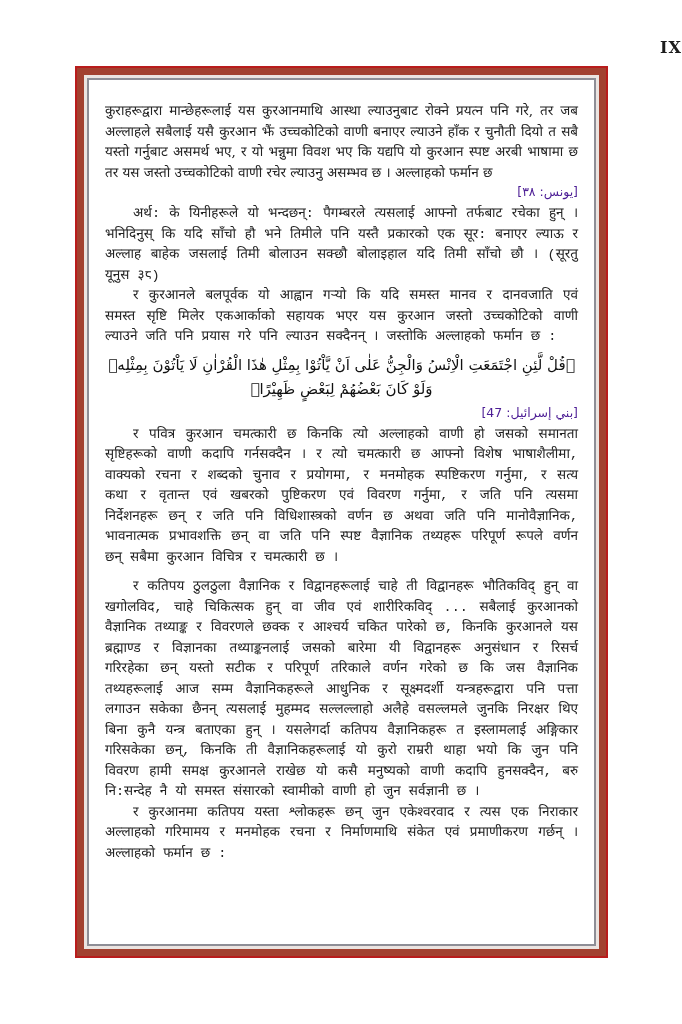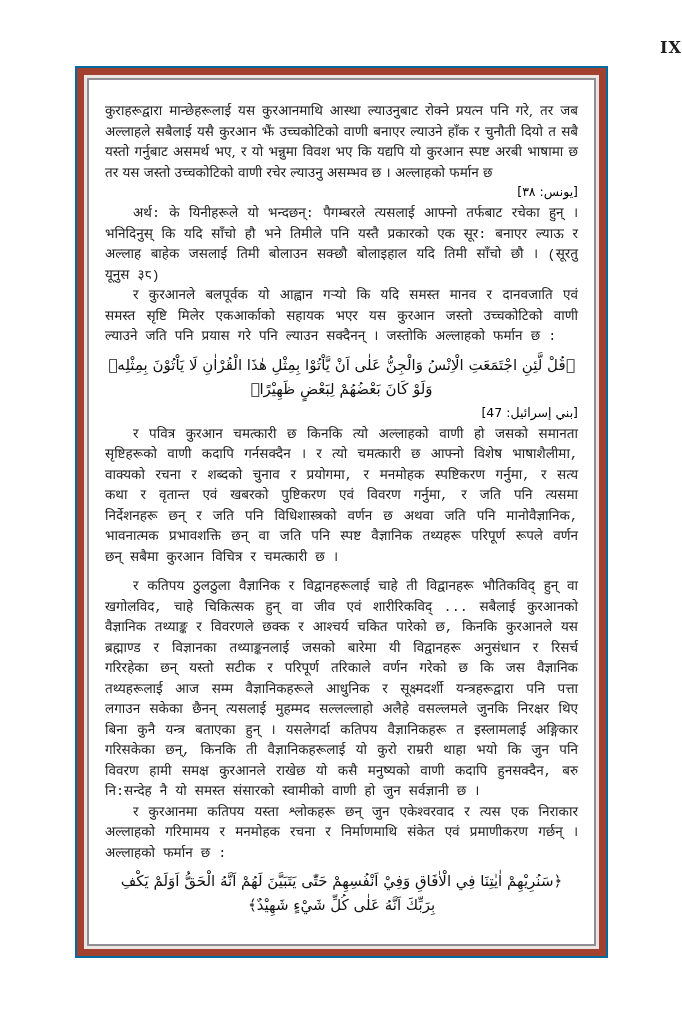--- a/index.html
+++ b/index.html
@@ -30,21 +30,21 @@
     font-family: "DejaVu Serif", "Liberation Serif", serif;
   }
   
   .frame {
     position: absolute;
     left: 75px;
     top: 66px;
     width: 533px;
     height: 892px;
     box-sizing: border-box;
-    border: 2px solid #0369a1;
+    border: 2px solid #b91c1c;
   }
   .frame-band {
     width: 100%; height: 100%;
     box-sizing: border-box;
     border: 7px solid #a24130;
   }
   .frame-light {
     width: 100%; height: 100%;
     box-sizing: border-box;
     border: 3px solid #ebe4e1;
@@ -80,21 +80,21 @@
     line-height: 24px;
     color: #111111;
     font-family: "DejaVu Sans", "Liberation Sans", sans-serif;
   }
   .verse-ref {
     margin: 0 0 3px 0;
     text-align: right;
     direction: rtl;
     font-size: 12.5px;
     line-height: 19px;
-    color: #000000;
+    color: #4c1d95;
     font-family: "DejaVu Sans", "Liberation Sans", sans-serif;
   }
 </style>
 </head>
 <body>
 
 <div class="page">
 
   <div class="page-number">IX</div>
 
@@ -117,21 +117,20 @@
 
             <div class="verse-ref" lang="ar" dir="rtl">[بني إسرائيل: 47]</div>
 
 
             <p class="body indent" lang="ne">र पवित्र कुरआन चमत्कारी छ किनकि त्यो अल्लाहको वाणी हो जसको समानता सृष्टिहरूको वाणी कदापि गर्नसक्दैन । र त्यो चमत्कारी छ आफ्नो विशेष भाषाशैलीमा, वाक्यको रचना र शब्दको चुनाव र प्रयोगमा, र मनमोहक स्पष्टिकरण गर्नुमा, र सत्य कथा र वृतान्त एवं खबरको पुष्टिकरण एवं विवरण गर्नुमा, र जति पनि त्यसमा निर्देशनहरू छन् र जति पनि विधिशास्त्रको वर्णन छ अथवा जति पनि मानोवैज्ञानिक, भावनात्मक प्रभावशक्ति छन् वा जति पनि स्पष्ट वैज्ञानिक तथ्यहरू परिपूर्ण रूपले वर्णन छन् सबैमा कुरआन विचित्र र चमत्कारी छ ।</p>
 
             <p class="body indent gap-before" lang="ne">र कतिपय ठुलठुला वैज्ञानिक र विद्वानहरूलाई चाहे ती विद्वानहरू भौतिकविद् हुन् वा खगोलविद, चाहे चिकित्सक हुन् वा जीव एवं शारीरिकविद् ... सबैलाई कुरआनको वैज्ञानिक तथ्याङ्क र विवरणले छक्क र आश्चर्य चकित पारेको छ, किनकि कुरआनले यस ब्रह्माण्ड र विज्ञानका तथ्याङ्कनलाई जसको बारेमा यी विद्वानहरू अनुसंधान र रिसर्च गरिरहेका छन् यस्तो सटीक र परिपूर्ण तरिकाले वर्णन गरेको छ कि जस वैज्ञानिक तथ्यहरूलाई आज सम्म वैज्ञानिकहरूले आधुनिक र सूक्ष्मदर्शी यन्त्रहरूद्वारा पनि पत्ता लगाउन सकेका छैनन् त्यसलाई मुहम्मद सल्लल्लाहो अलैहे वसल्लमले जुनकि निरक्षर थिए बिना कुनै यन्त्र बताएका हुन् । यसलेगर्दा कतिपय वैज्ञानिकहरू त इस्लामलाई अङ्गिकार गरिसकेका छन्, किनकि ती वैज्ञानिकहरूलाई यो कुरो राम्ररी थाहा भयो कि जुन पनि विवरण हामी समक्ष कुरआनले राखेछ यो कसै मनुष्यको वाणी कदापि हुनसक्दैन, बरु नि:सन्देह नै यो समस्त संसारको स्वामीको वाणी हो जुन सर्वज्ञानी छ ।</p>
 
             <p class="body indent" lang="ne">र कुरआनमा कतिपय यस्ता श्लोकहरू छन् जुन एकेश्वरवाद र त्यस एक निराकार अल्लाहको गरिमामय र मनमोहक रचना र निर्माणमाथि संकेत एवं प्रमाणीकरण गर्छन् । अल्लाहको फर्मान छ :</p>
 
-            <div class="verse" lang="ar" dir="rtl">﴿سَنُرِيْهِمْ اٰيٰتِنَا فِي الْاٰفَاقِ وَفِيْ اَنْفُسِهِمْ حَتّٰى يَتَبَيَّنَ لَهُمْ اَنَّهُ الْحَقُّ اَوَلَمْ يَكْفِ بِرَبِّكَ اَنَّهُ عَلٰى كُلِّ شَيْءٍ شَهِيْدٌ﴾</div>
 
           </div>
         </div>
       </div>
     </div>
   </div>
 
 </div>
 
 </body></html>

